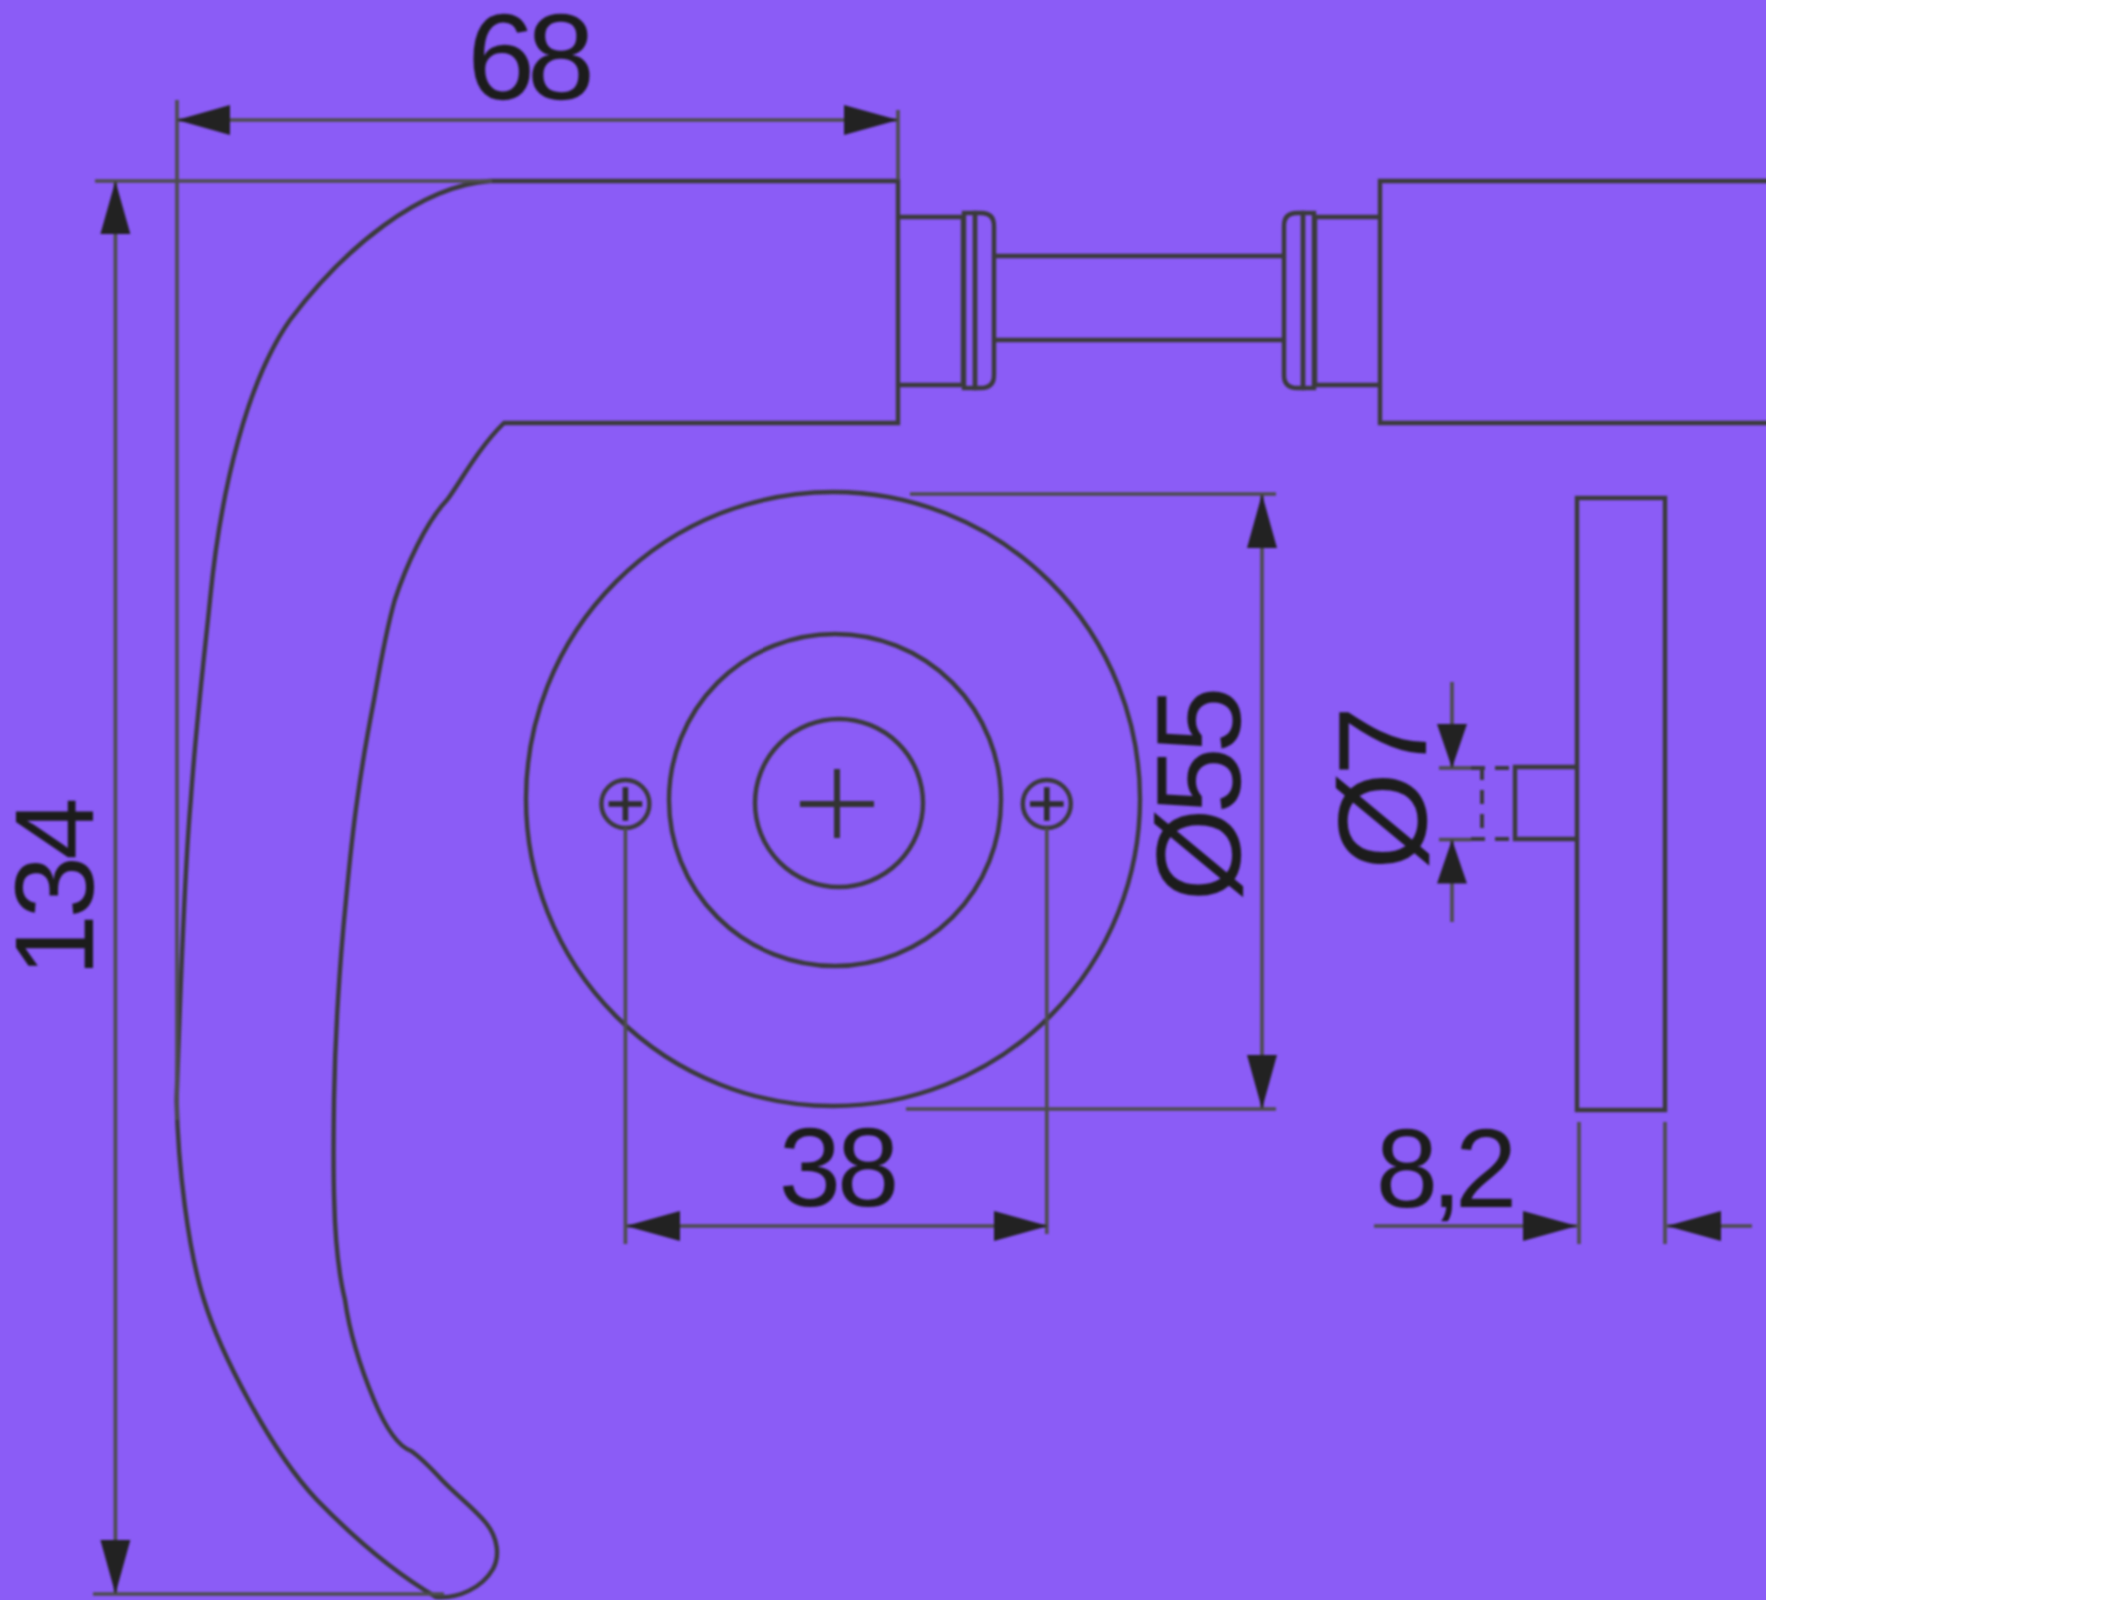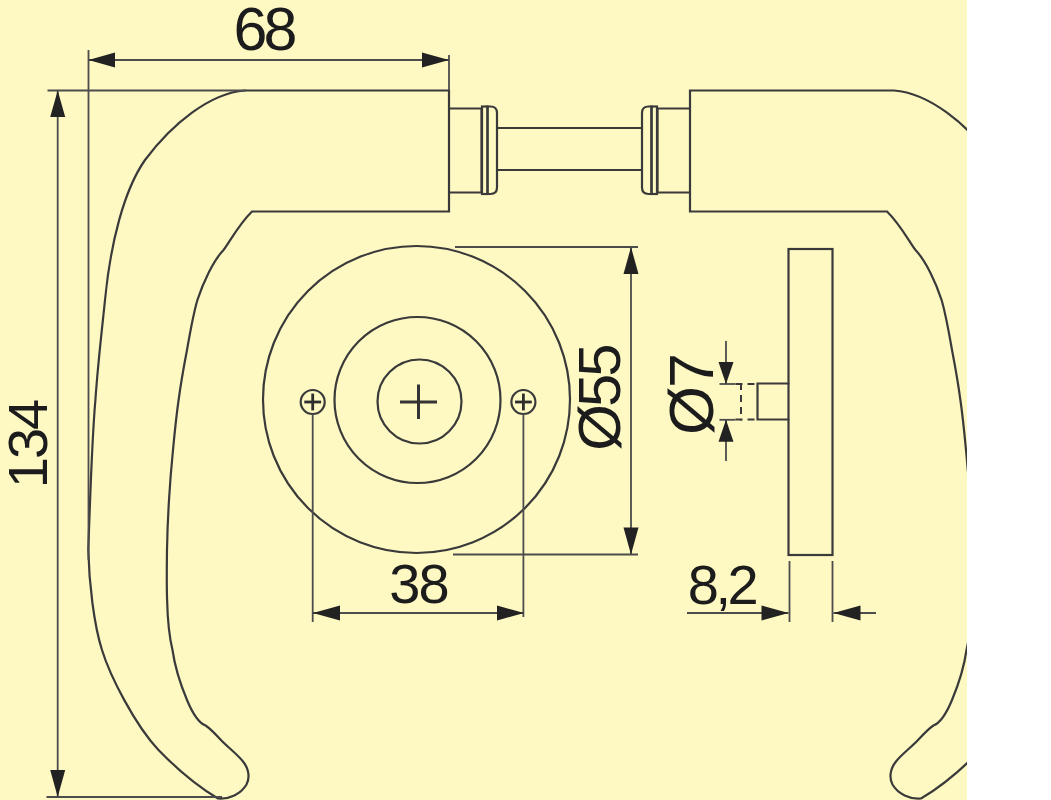--- a/index.html
+++ b/index.html
@@ -1,16 +1,16 @@
 <!DOCTYPE html>
 <html><head>
 <meta charset="utf-8">
 <style>
   html,body{margin:0;padding:0;background:#fff;}
-  #stage{position:relative;width:967px;height:800px;background:#fef9c3;overflow:hidden;}
+  #stage{position:relative;width:883px;height:800px;background:#8b5cf6;overflow:hidden;}
   svg{position:absolute;left:0;top:0;filter:blur(0.45px);}
   text{font-family:"Liberation Sans", sans-serif; fill:#1c1c1c;}
 </style>
 </head>
 <body>
 <div id="stage">
 <svg width="1051" height="800" viewBox="0 0 1051 800">
   <g fill="none" stroke="#3a3a3a" stroke-width="2.2" stroke-linecap="round">
 
     <g id="handleL">

